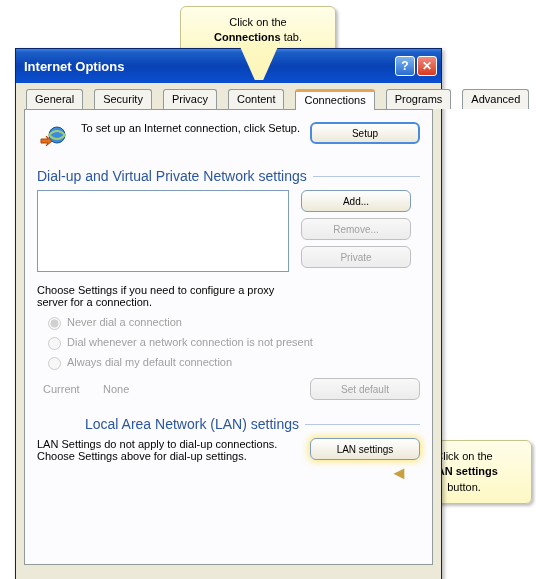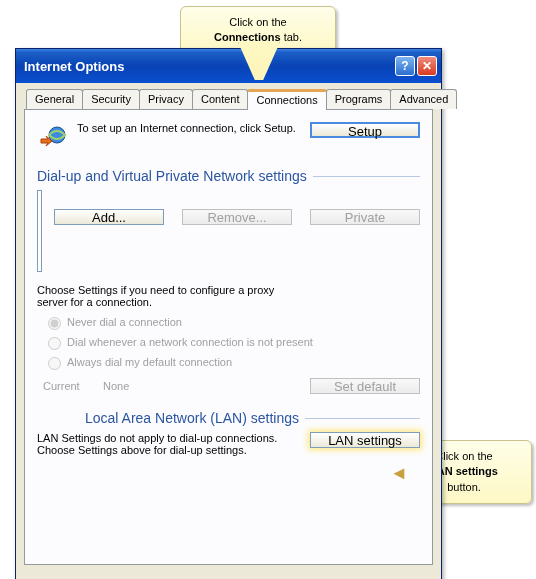--- a/index.html
+++ b/index.html
@@ -49,20 +49,21 @@
   .help-btn { background: linear-gradient(to bottom,#7eb5f0,#2a6dd0); }
   .close-btn { background: linear-gradient(to bottom,#f08b7e,#d83b1f); }
   .body {
     padding: 6px 8px 8px 8px;
   }
   .tabstrip {
     display: flex;
     padding-left: 2px;
     position: relative;
     z-index: 2;
+    gap: 12px;
   }
   .tab {
     border: 1px solid #919B9C;
     border-bottom: none;
     background: #F4F3EE;
     padding: 3px 8px 3px 8px;
     font-size: 11px;
     margin-right: -1px;
     border-radius: 3px 3px 0 0;
     position: relative;
@@ -79,28 +80,28 @@
   }
   .tabpanel {
     border: 1px solid #919B9C;
     background: #FCFCFE;
     padding: 12px 12px 12px 12px;
     min-height: 430px;
     position: relative;
   }
   .row { display: flex; align-items: flex-start; }
   .globe-wrap { width: 36px; text-align: center; }
-  .setup-text { flex: 1; padding: 0 10px 0 4px; font-size: 11px; }
+  .setup-text { flex: 1; padding: 0 10px 0 4px; font-size: 11px; text-align: right; }
   .btn {
-    height: 16px;
+    height: 22px;
     min-width: 82px;
     border: 1px solid #7F9DB9;
     background: linear-gradient(to bottom,#fff,#ECE9D8);
-    border-radius: 0;
-    font-size: 13px;
+    border-radius: 6px;
+    font-size: 10px;
     font-family: Tahoma, sans-serif;
     padding: 0 10px;
     cursor: default;
     text-align: center;
     box-sizing: border-box;
   }
   .btn.default { border: 2px solid #4A8BE0; }
   .btn:disabled, .btn.disabled { color: #A0A0A0; border-color:#C0C0C0; background:linear-gradient(to bottom,#F8F8F8,#ECECEC);}
   .group-label {
     display: flex;
@@ -116,24 +117,23 @@
     background: #B8C8E0;
   }
   .listbox {
     border: 1px solid #7F9DB9;
     background: #fff;
     width: 250px;
     height: 80px;
   }
   .side-buttons {
     display: flex;
-    flex-direction: row;
-    gap: 18px;
+    flex-direction: column;
+    gap: 6px;
     margin-left: 12px;
-    margin-top: 19px;
   }
   .side-buttons .btn { width: 110px; }
   .radio-row {
     display: flex;
     align-items: center;
     margin: 4px 0 4px 6px;
     color: #A0A0A0;
   }
   .radio-row input { margin-right: 6px; accent-color:#A0A0A0;}
   .currentrow {

